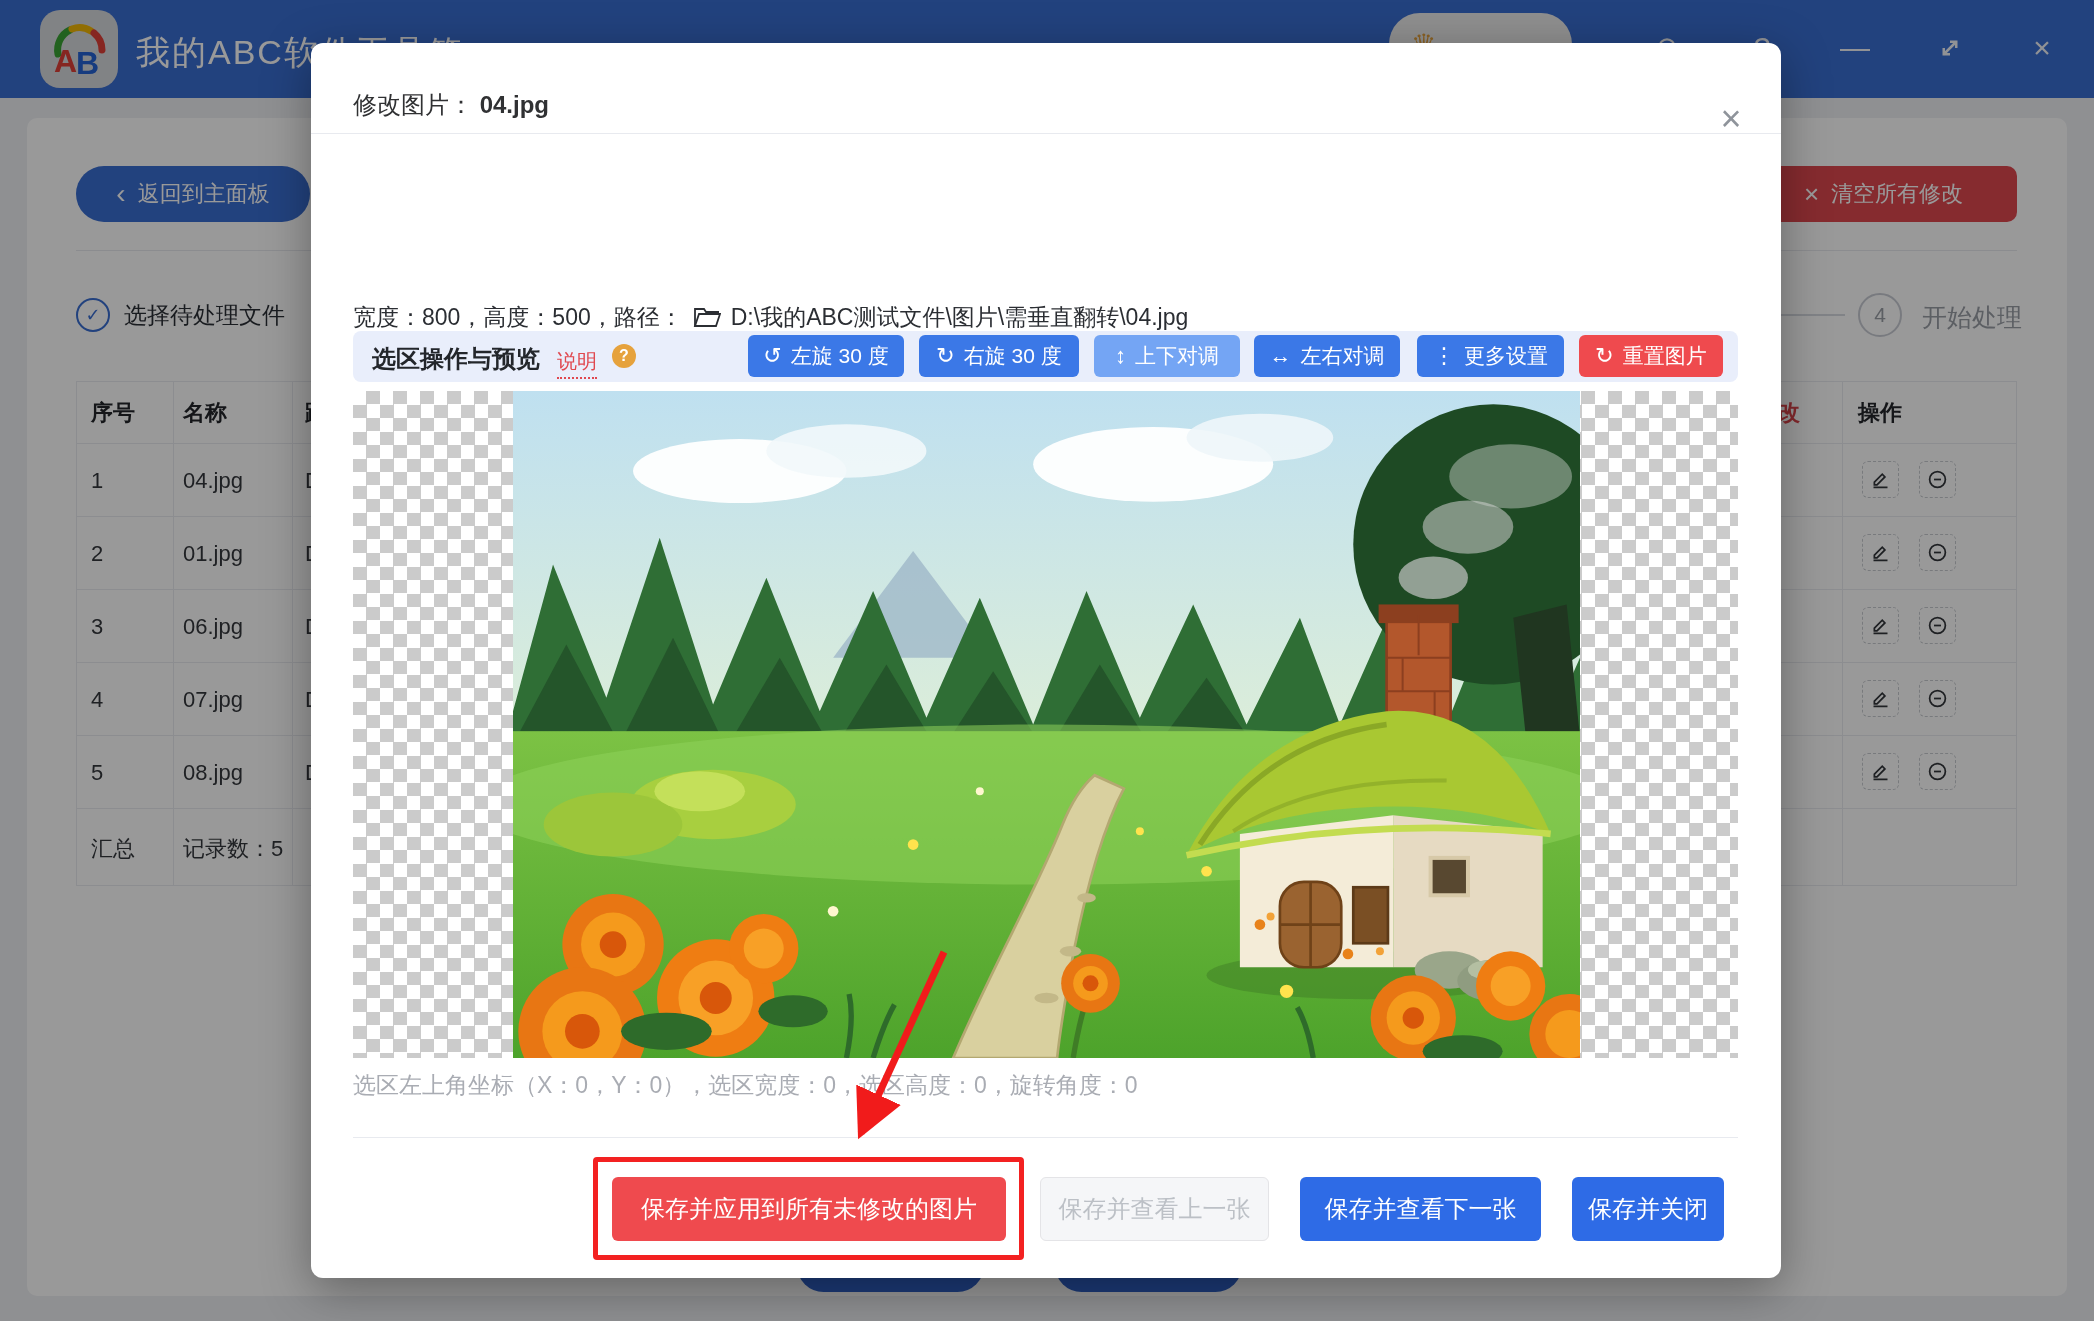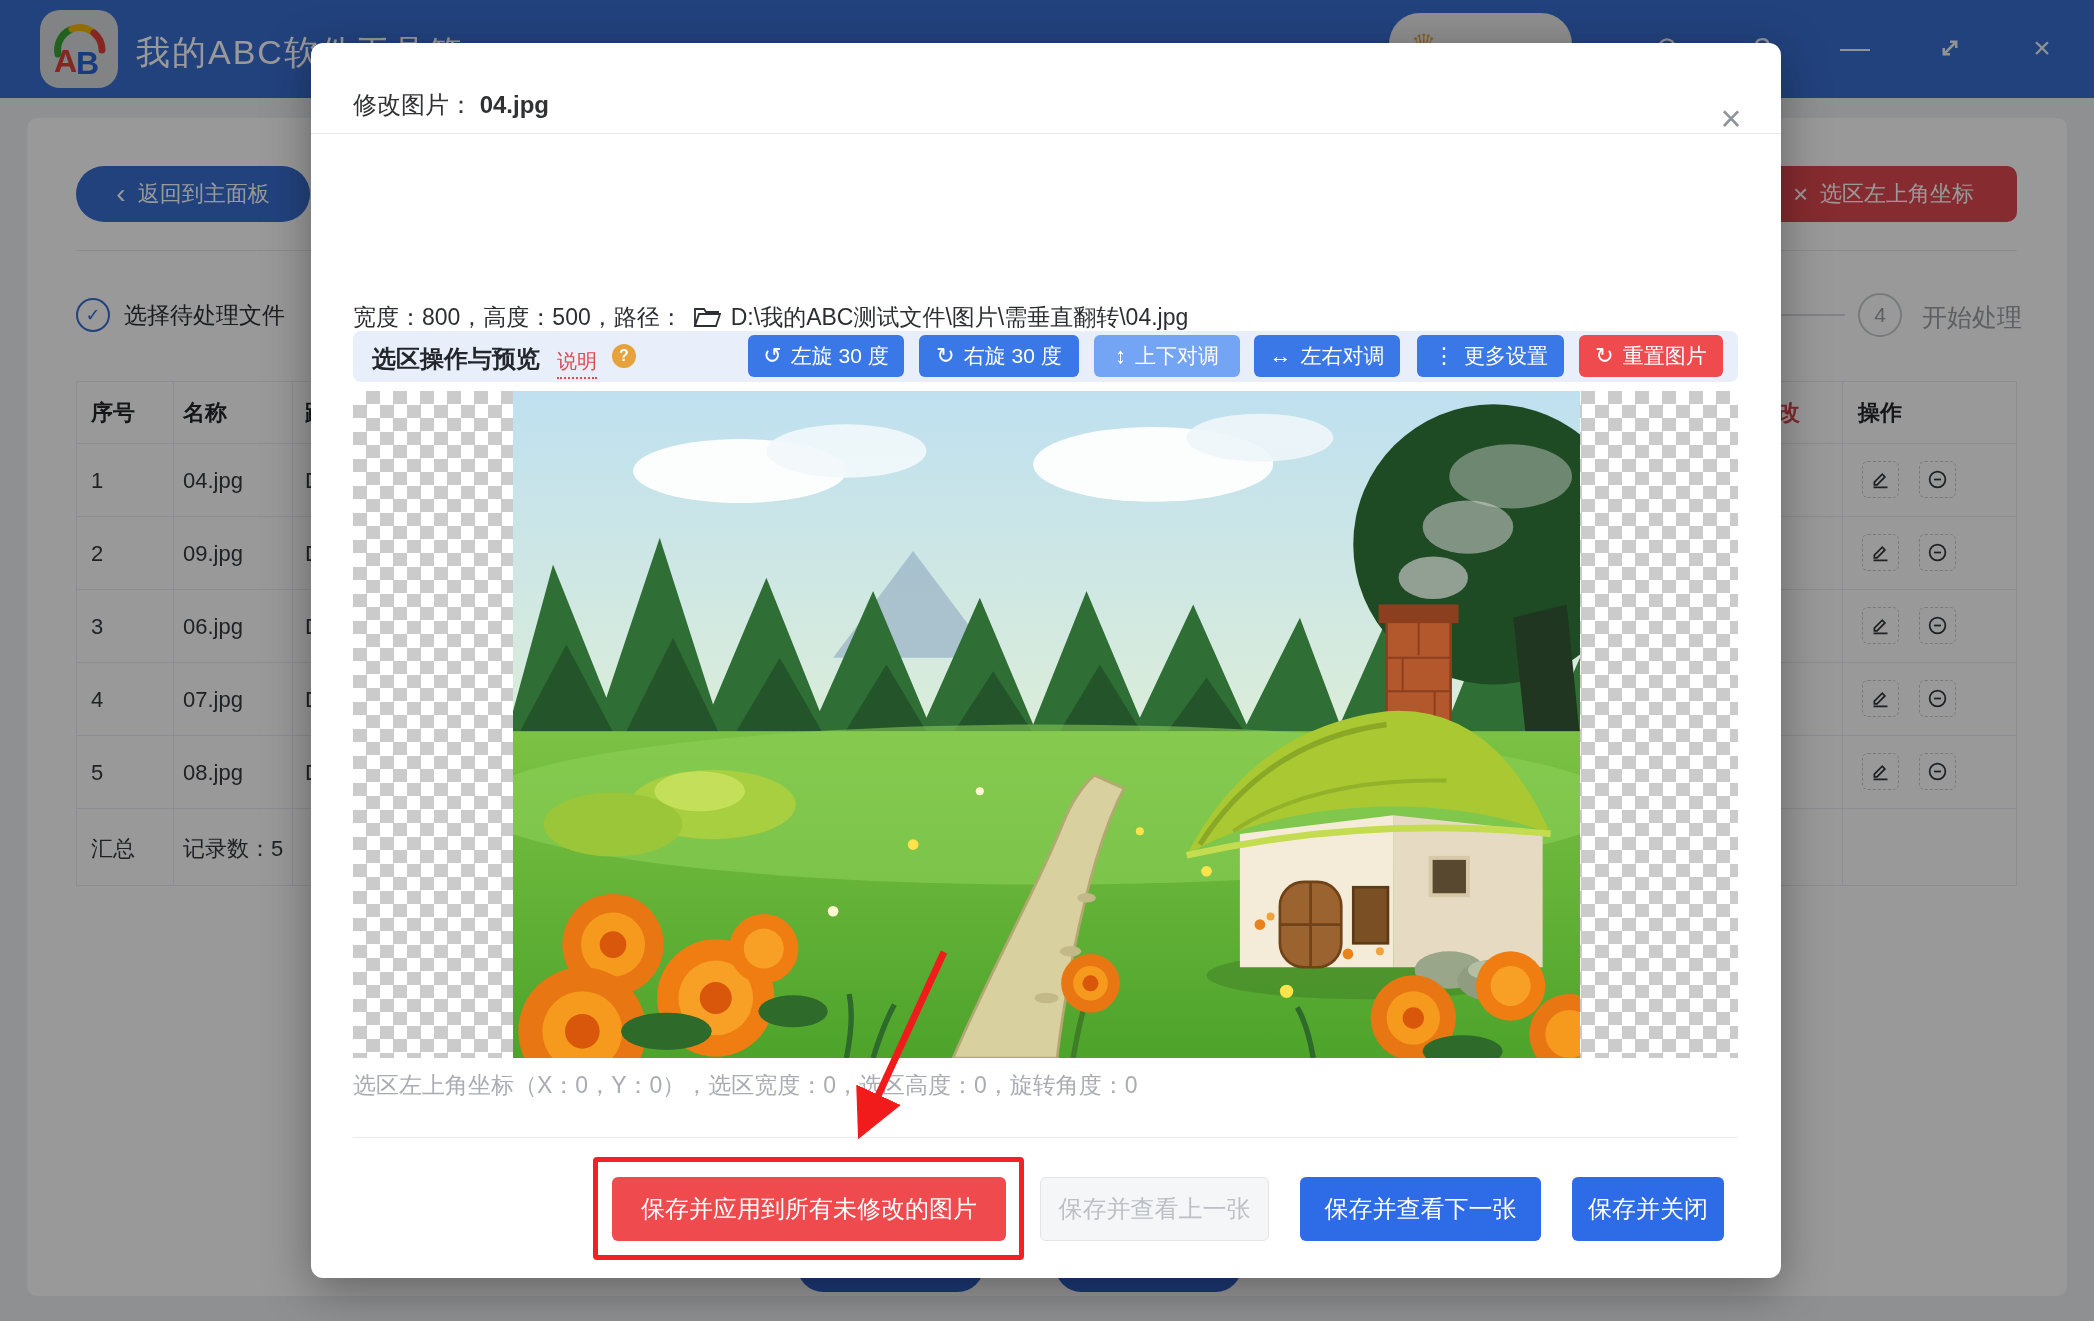--- a/index.html
+++ b/index.html
@@ -126,21 +126,21 @@
   </div>
 
   <div class="abs card"></div>
 
   <div class="abs back-btn clickable">
     <span class="chev">‹</span>
     <span>返回到主面板</span>
   </div>
   <div class="abs clear-btn clickable">
     <span class="x">×</span>
-    <span>选区左上角坐标</span>
+    <span>清空所有修改</span>
   </div>
   <div class="abs hr1"></div>
 
   <div class="abs step1">
     <span class="chk-circle">✓</span>
     <span class="step1-label">选择待处理文件</span>
   </div>
   <div class="abs step4-line"></div>
   <div class="abs step4-circle">4</div>
   <div class="abs step4-label">开始处理</div>
@@ -159,21 +159,21 @@
   <span class="abs th" style="left:91px; top:398px;">序号</span>
   <span class="abs th" style="left:183px; top:398px;">名称</span>
   <span class="abs th cell-clip" style="left:305px; top:398px; width:30px;">路径</span>
   <span class="abs th th-red" style="left:1712px; top:398px;">是否修改</span>
   <span class="abs th" style="left:1858px; top:398px;">操作</span>
 
   <span class="abs td" style="left:91px; top:468px;">1</span>
   <span class="abs td" style="left:183px; top:468px;">04.jpg</span>
   <span class="abs td cell-clip" style="left:305px; top:468px; width:10px;">D:\</span>
   <span class="abs td" style="left:91px; top:541px;">2</span>
-  <span class="abs td" style="left:183px; top:541px;">09.jpg</span>
+  <span class="abs td" style="left:183px; top:541px;">01.jpg</span>
   <span class="abs td cell-clip" style="left:305px; top:541px; width:10px;">D:\</span>
   <span class="abs td" style="left:91px; top:614px;">3</span>
   <span class="abs td" style="left:183px; top:614px;">06.jpg</span>
   <span class="abs td cell-clip" style="left:305px; top:614px; width:10px;">D:\</span>
   <span class="abs td" style="left:91px; top:687px;">4</span>
   <span class="abs td" style="left:183px; top:687px;">07.jpg</span>
   <span class="abs td cell-clip" style="left:305px; top:687px; width:10px;">D:\</span>
   <span class="abs td" style="left:91px; top:760px;">5</span>
   <span class="abs td" style="left:183px; top:760px;">08.jpg</span>
   <span class="abs td cell-clip" style="left:305px; top:760px; width:10px;">D:\</span>

